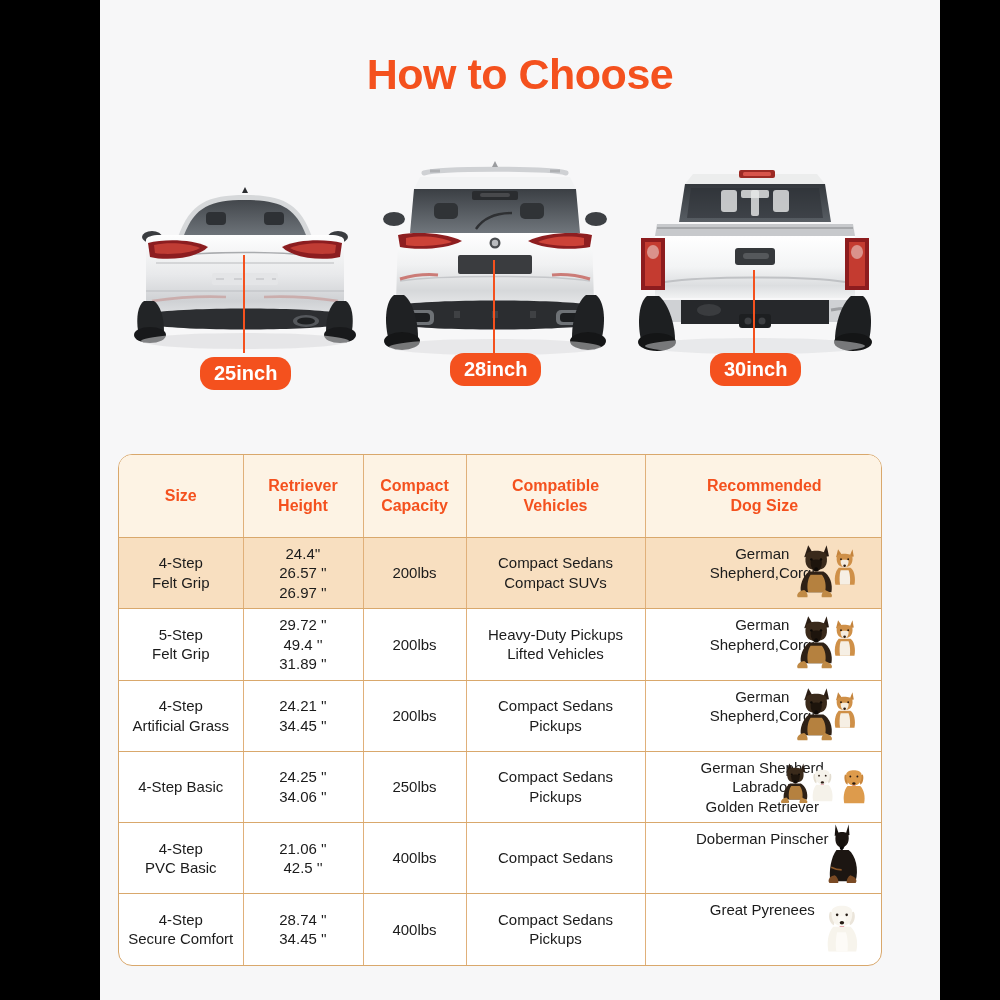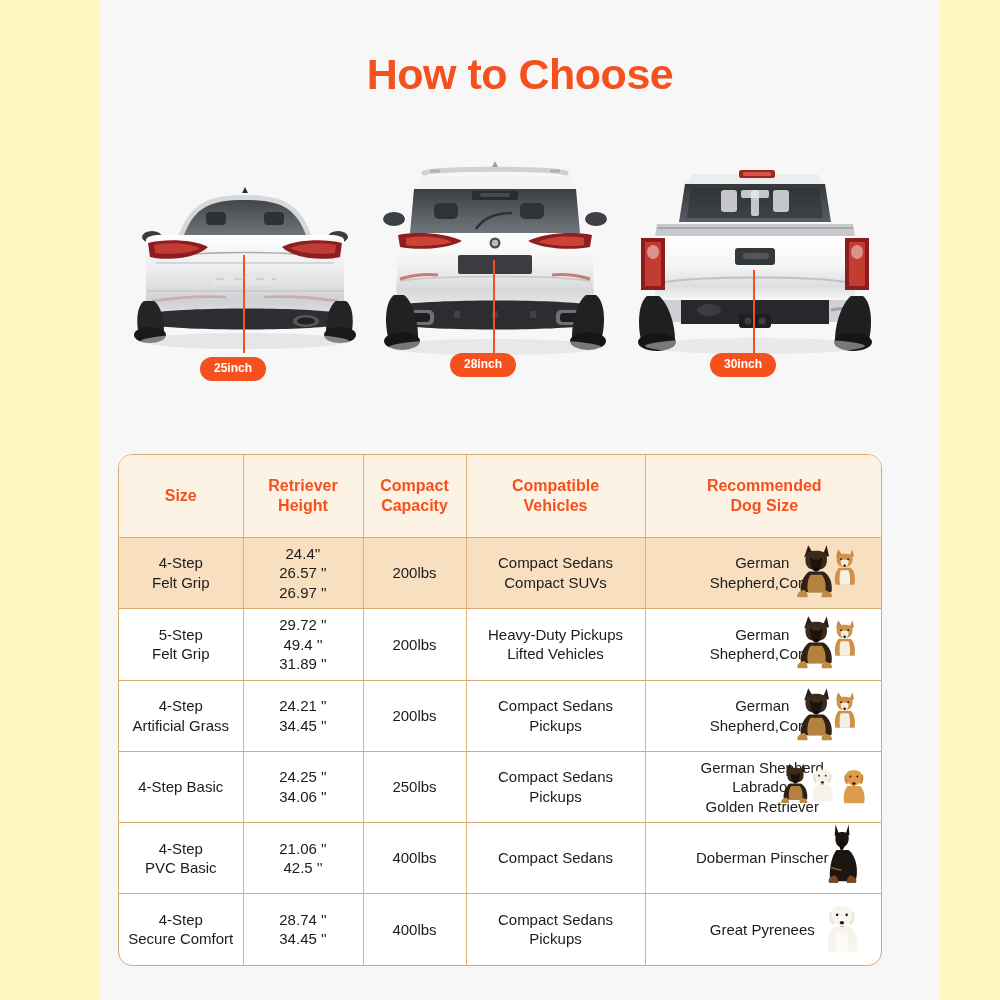--- a/index.html
+++ b/index.html
@@ -5,21 +5,21 @@
   * { margin:0; padding:0; box-sizing:border-box; }
   html, body { width:1000px; height:1000px; }
   body {
     background:#ffffff;
     font-family:"Liberation Sans", sans-serif;
     overflow:hidden;
   }
   #page {
     position:relative;
     width:1000px; height:1000px;
-    background:#fef9c3;
+    background:#000000;
   }
   
   #panel {
     position:absolute;
     left:100px; top:0; width:840px; height:1000px;
     background:#f7f7f8;
   }
   #title {
     position:absolute;
     left:100px; top:50px; width:840px;
@@ -36,21 +36,21 @@
   .vehicle-art  { position:absolute; left:0; top:0; }
   .lead-line {
     position:absolute;
     width:2px;
     background:#f4511e;
   }
   .size-badge {
     position:absolute;
     background:#f4511e;
     color:#ffffff;
-    font-size:12px;
+    font-size:20px;
     font-weight:bold;
     border-radius:14px;
     padding:5px 14px 6px 14px;
     white-space:nowrap;
     line-height:1.1;
   }
 
   
   #table-wrap {
     position:absolute;
@@ -87,21 +87,21 @@
     height:71px;
     font-weight:normal;
   }
   tr.hl td { background:#f8dfc0; }
   .c-size   { width:124px; }
   .c-height { width:120px; }
   .c-weight { width:103px; }
   .c-vehic  { width:179px; }
   .c-dog    { width:238px; position:relative; }
   .dogcell-inner {
-    display:flex; align-items:center; justify-content:center;
+    display:flex; align-items:flex-start; justify-content:center;
     height:100%; width:100%; position:relative;
   }
   .dog-text { padding-right:4px; }
   .dog-art  { position:absolute; right:4px; top:50%; transform:translateY(-50%); }
   .nl { display:block; }
 </style>
 </head>
 <body>
 
 <div id="page">

